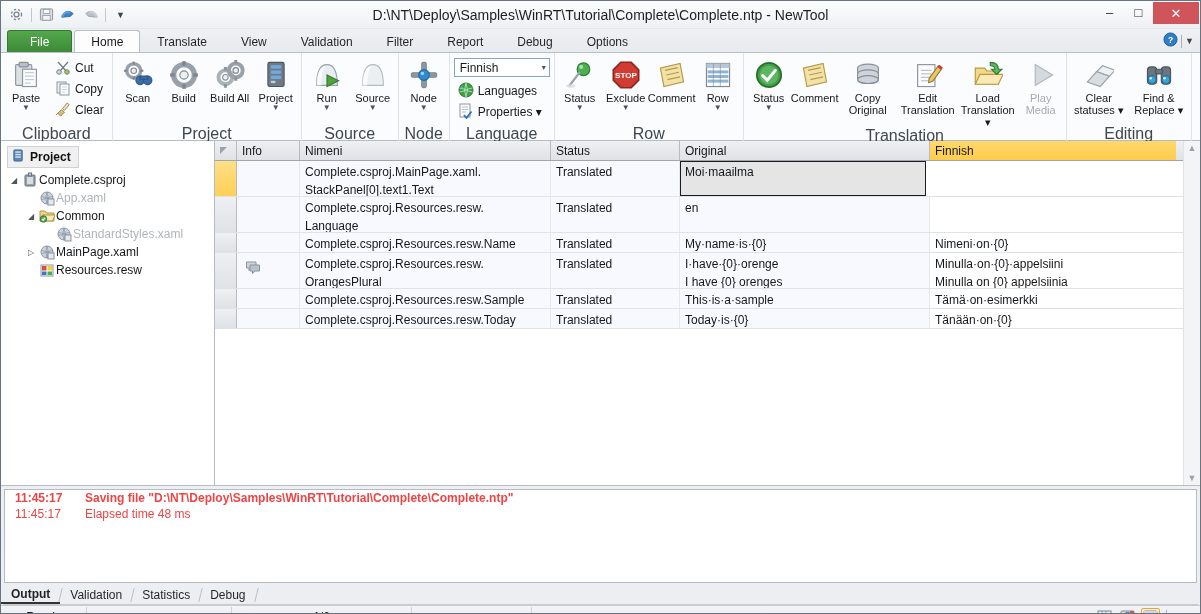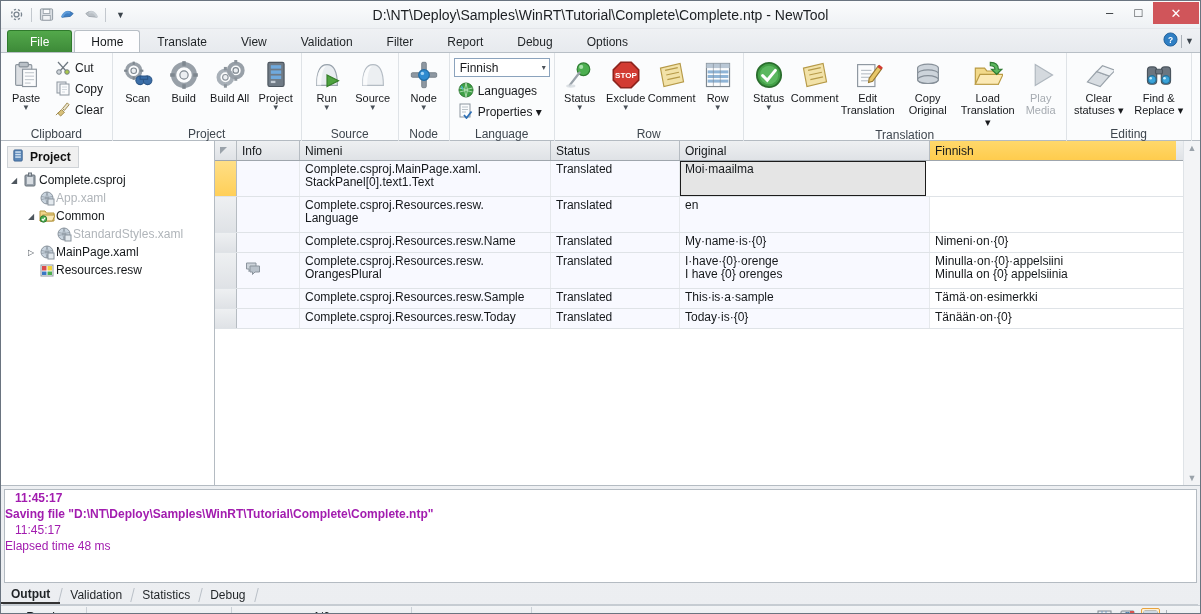--- a/index.html
+++ b/index.html
@@ -77,21 +77,21 @@
     display: flex; position: relative;
   }
   .rgroup {
     height: 88px; position: relative;
     display: flex; flex-direction: column;
     border-right: 1px solid #dfe3e7;
     padding: 0 2px;
   }
   .rgitems { flex: 1; display: flex; align-items: flex-start; padding-top: 3px; }
   .rglabel {
-    height: 15px; font-size: 12px; color: #3e464e;
+    height: 15px; font-size: 16px; color: #3e464e;
     display: flex; align-items: center; justify-content: center;
     position: relative;
   }
   .bigbtn {
     width: 46px; display: flex; flex-direction: column; align-items: center;
     padding: 2px 1px 0; text-align: center;
   }
   .bigbtn .ico { height: 34px; display: flex; align-items: center; justify-content: center; }
   .bigbtn .lbl { font-size: 11px; line-height: 12px; color: #17191c; }
   .bigbtn .lbl.dim { color: #a6abb1; }
@@ -145,21 +145,21 @@
   .gh.sel { background: linear-gradient(#ffd86b,#ffcc4d); border-right: none; }
   .gh.corner { padding: 0; position: relative; }
   .gh.corner::after {
     content: ""; position: absolute; left: 5px; top: 6px;
     border-left: 7px solid #9aa2aa; border-bottom: 7px solid transparent;
   }
   .grow { display: flex; border-bottom: 1px solid #dfe3e7; }
   .gc {
     padding: 2px 5px; font-size: 12px; color: #15181b;
     border-right: 1px solid #e6e9ec;
-    line-height: 13px; overflow: hidden;
+    line-height: 18px; overflow: hidden;
     background: #f8f9ff;
   }
   .gc.rowhdr {
     background: linear-gradient(#eef0f2,#dfe2e6);
     border-right: 1px solid #b6bcc2;
     padding: 0;
   }
   .gc.rowhdr.cur { background: linear-gradient(#ffdf86,#ffcf58); }
   .gc.target { background: #fff; border-right: none; }
   .gc.target.active {
@@ -172,21 +172,21 @@
     display: flex; flex-direction: column; justify-content: space-between;
     align-items: center; padding: 2px 0;
   }
   .vscroll .arr { font-size: 9px; color: #9aa2aa; }
 
   
   .outwrap {
     height: 94px; margin: 3px 3px 0; background: #fff;
     border: 1px solid #b4bbc2; overflow: hidden;
   }
-  .logline { display: flex; font-size: 12px; line-height: 16px; color: #a21caf; flex-direction: column; }
+  .logline { display: flex; font-size: 12px; line-height: 16px; color: #ef4444; }
   .logline .t { width: 80px; padding-left: 10px; }
   .logline .m { flex: 1; }
   .logline.b .m, .logline.b .t { font-weight: bold; }
 
   .btabs { display: flex; align-items: flex-end; height: 19px; margin-top: 2px; }
   .btab {
     height: 18px; padding: 0 10px; display: flex; align-items: center;
     font-size: 12px; color: #1f2326; position: relative;
   }
   .btab.active { font-weight: bold; border-bottom: 2px solid #333; }
@@ -565,46 +565,46 @@
                   <line x1="8" y1="13" x2="19" y2="10.6"></line>
                   <line x1="9" y1="17" x2="20" y2="14.6"></line>
                 </g>
               </svg>
             </span>
             <span class="lbl">Comment</span>
           </div>
           <div class="bigbtn" style="width: 60px;">
             <span class="ico">
               <svg width="30" height="30" viewBox="0 0 26 26">
+                <g fill="#cdd4db" stroke="#868f98">
+                  <ellipse cx="13" cy="7" rx="9" ry="3.4"></ellipse>
+                  <path d="M4 7 L4 12 Q4 15.4 13 15.4 Q22 15.4 22 12 L22 7"></path>
+                  <ellipse cx="13" cy="12" rx="9" ry="3.4"></ellipse>
+                  <path d="M4 12 L4 17 Q4 20.4 13 20.4 Q22 20.4 22 17 L22 12"></path>
+                  <ellipse cx="13" cy="17" rx="9" ry="3.4"></ellipse>
+                </g>
+              </svg>
+            </span>
+            <span class="lbl">Copy Original</span>
+          </div>
+          <div class="bigbtn" style="width: 60px;">
+            <span class="ico">
+              <svg width="30" height="30" viewBox="0 0 26 26">
                 <rect x="4" y="4" width="15" height="19" fill="#fbfcfd" stroke="#8d969f"></rect>
                 <g stroke="#b9c0c7">
                   <line x1="7" y1="9" x2="16" y2="9"></line>
                   <line x1="7" y1="12" x2="16" y2="12"></line>
                   <line x1="7" y1="15" x2="16" y2="15"></line>
                   <line x1="7" y1="18" x2="13" y2="18"></line>
                 </g>
                 <path d="M14 16 L22 5 L25 7.5 L17 18.5 L13.5 19.5 Z" fill="#e8c86a" stroke="#96762e"></path>
                 <path d="M22 5 L25 7.5" stroke="#d23b32" stroke-width="2.5"></path>
               </svg>
             </span>
             <span class="lbl">Edit Translation</span>
-          </div>
-          <div class="bigbtn" style="width: 60px;">
-            <span class="ico">
-              <svg width="30" height="30" viewBox="0 0 26 26">
-                <g fill="#cdd4db" stroke="#868f98">
-                  <ellipse cx="13" cy="7" rx="9" ry="3.4"></ellipse>
-                  <path d="M4 7 L4 12 Q4 15.4 13 15.4 Q22 15.4 22 12 L22 7"></path>
-                  <ellipse cx="13" cy="12" rx="9" ry="3.4"></ellipse>
-                  <path d="M4 12 L4 17 Q4 20.4 13 20.4 Q22 20.4 22 17 L22 12"></path>
-                  <ellipse cx="13" cy="17" rx="9" ry="3.4"></ellipse>
-                </g>
-              </svg>
-            </span>
-            <span class="lbl">Copy Original</span>
           </div>
           <div class="bigbtn" style="width: 60px;">
             <span class="ico">
               <svg width="30" height="30" viewBox="0 0 26 26">
                 <path d="M2 21 L2 7 L10 7 L12 9.5 L22 9.5 L22 21 Z" fill="#f2d98a" stroke="#b99a43"></path>
                 <path d="M2 21 L6 12.5 L26 12.5 L22 21 Z" fill="#fbe9b5" stroke="#b99a43"></path>
                 <path d="M15 2 Q22 2 22 8 L25 8 L20.5 12.5 L16 8 L19 8 Q19 5 15 5 Z" fill="#5cb860" stroke="#2f7a33"></path>
               </svg>
             </span>
             <span class="lbl">Load Translation ▾</span>

